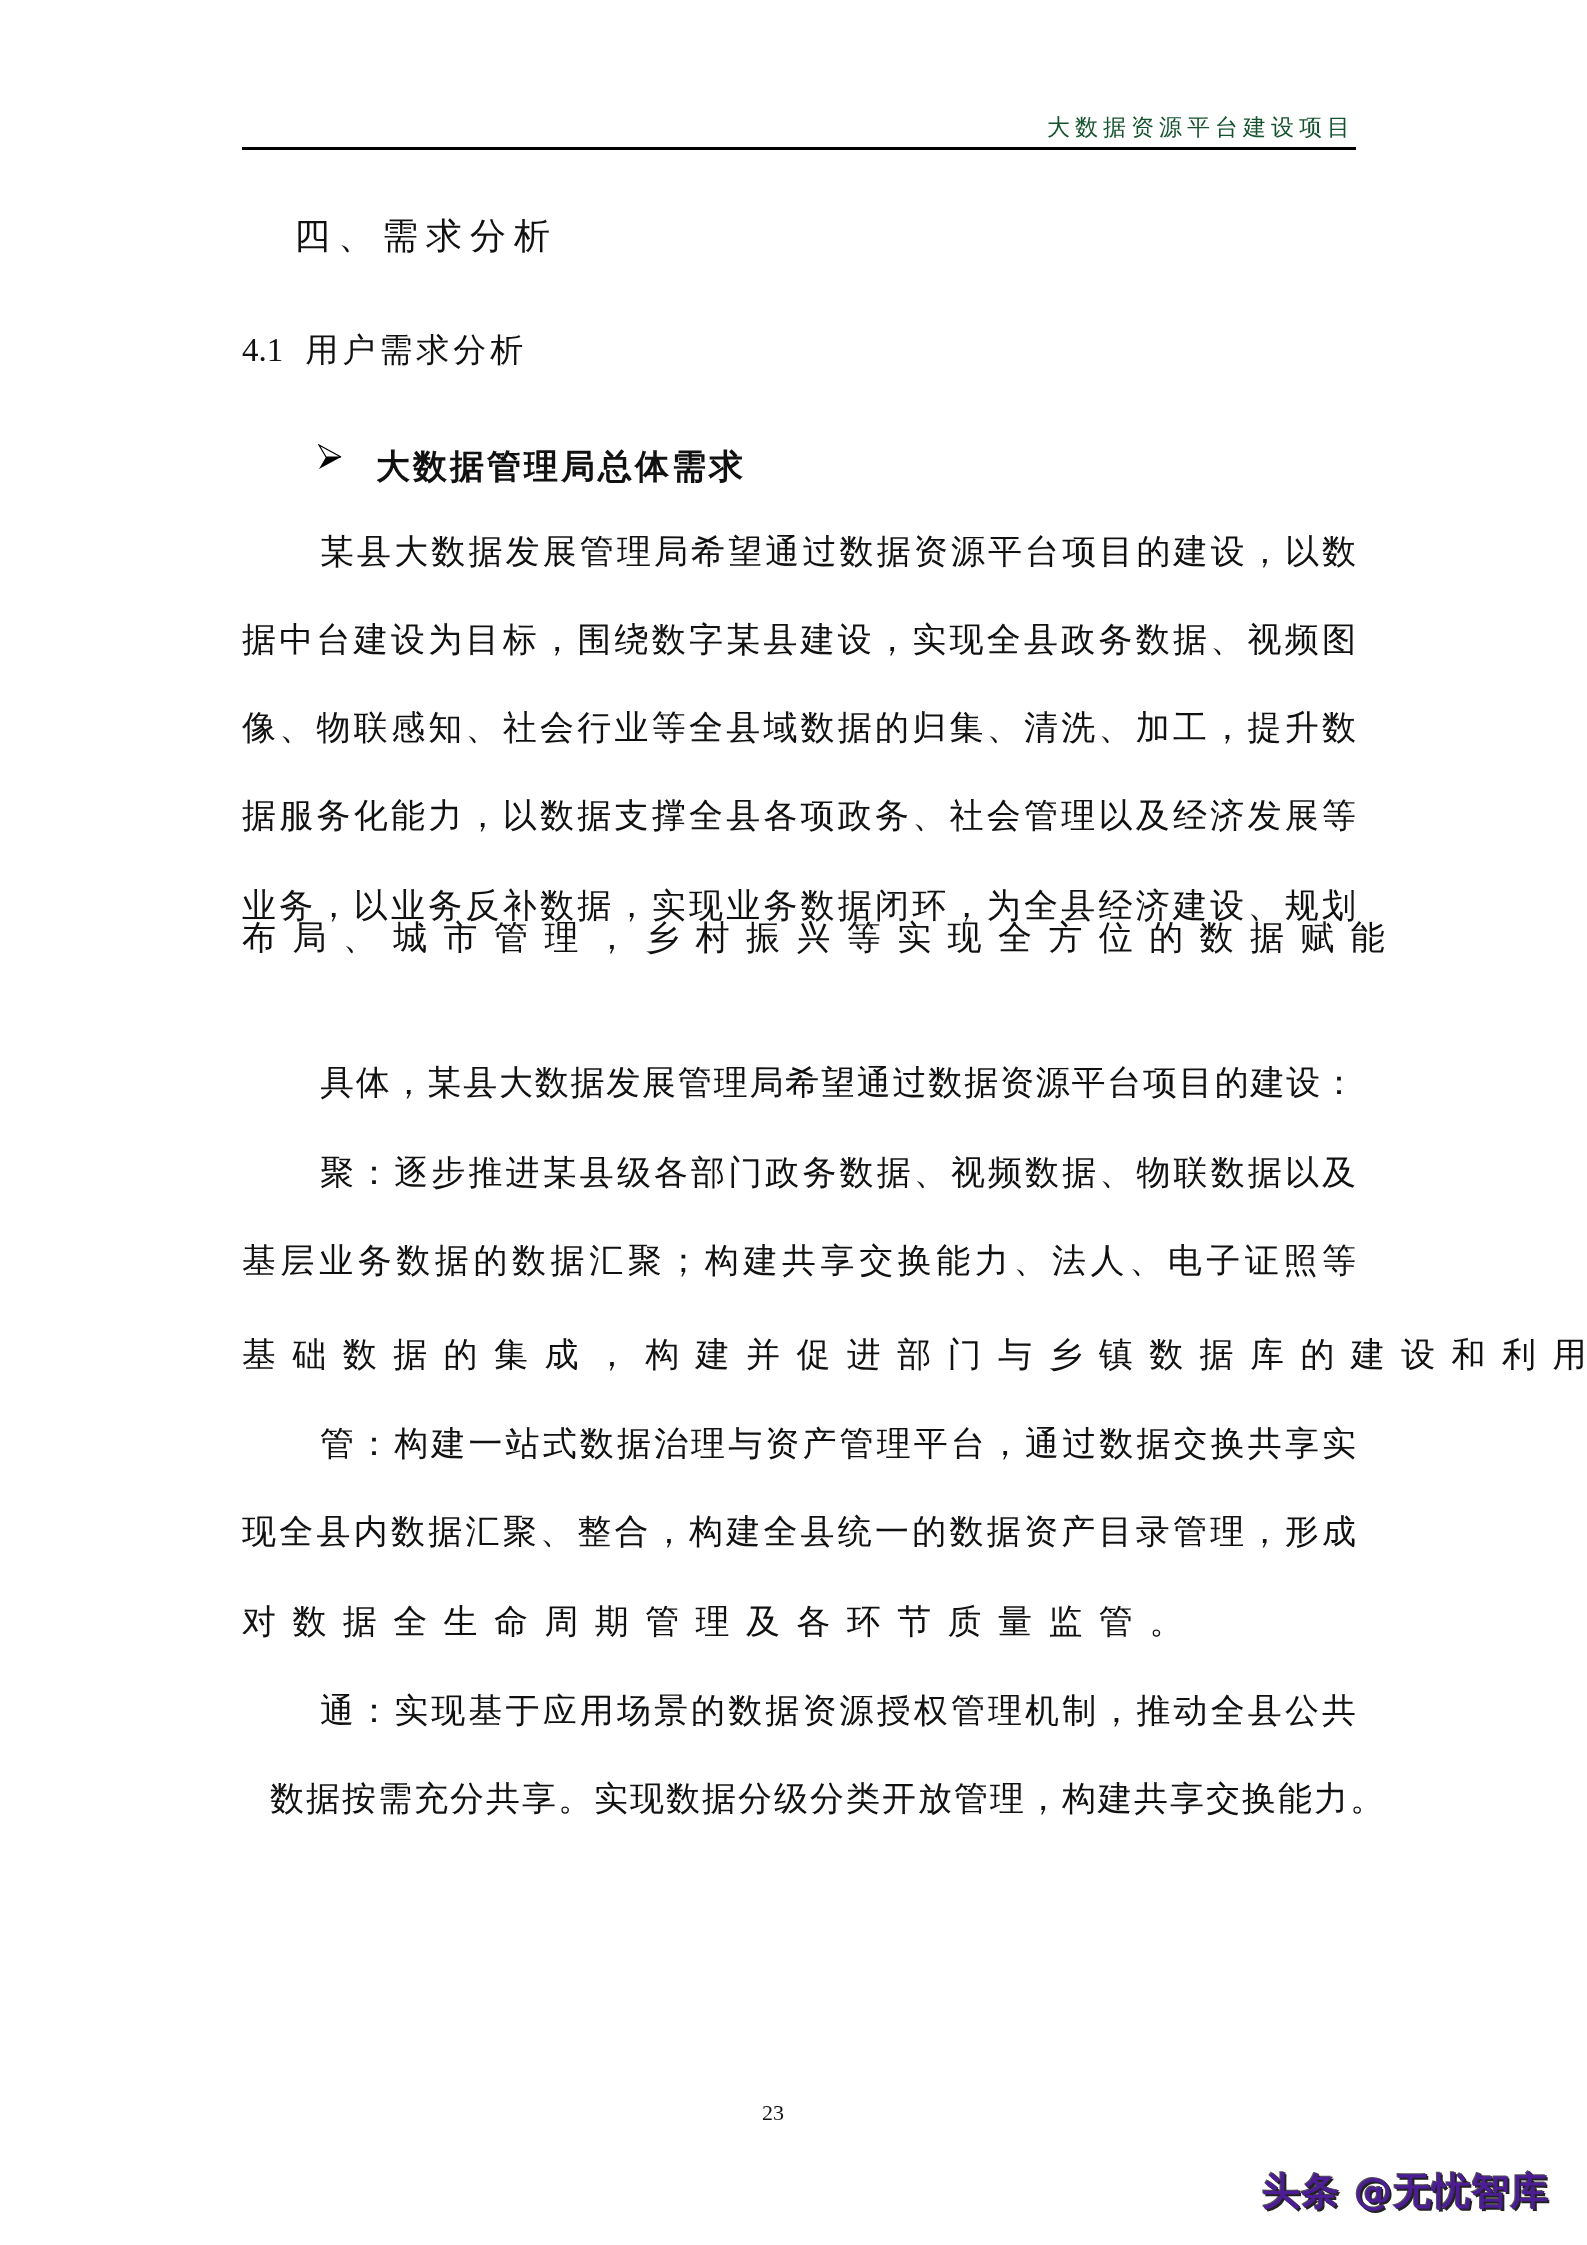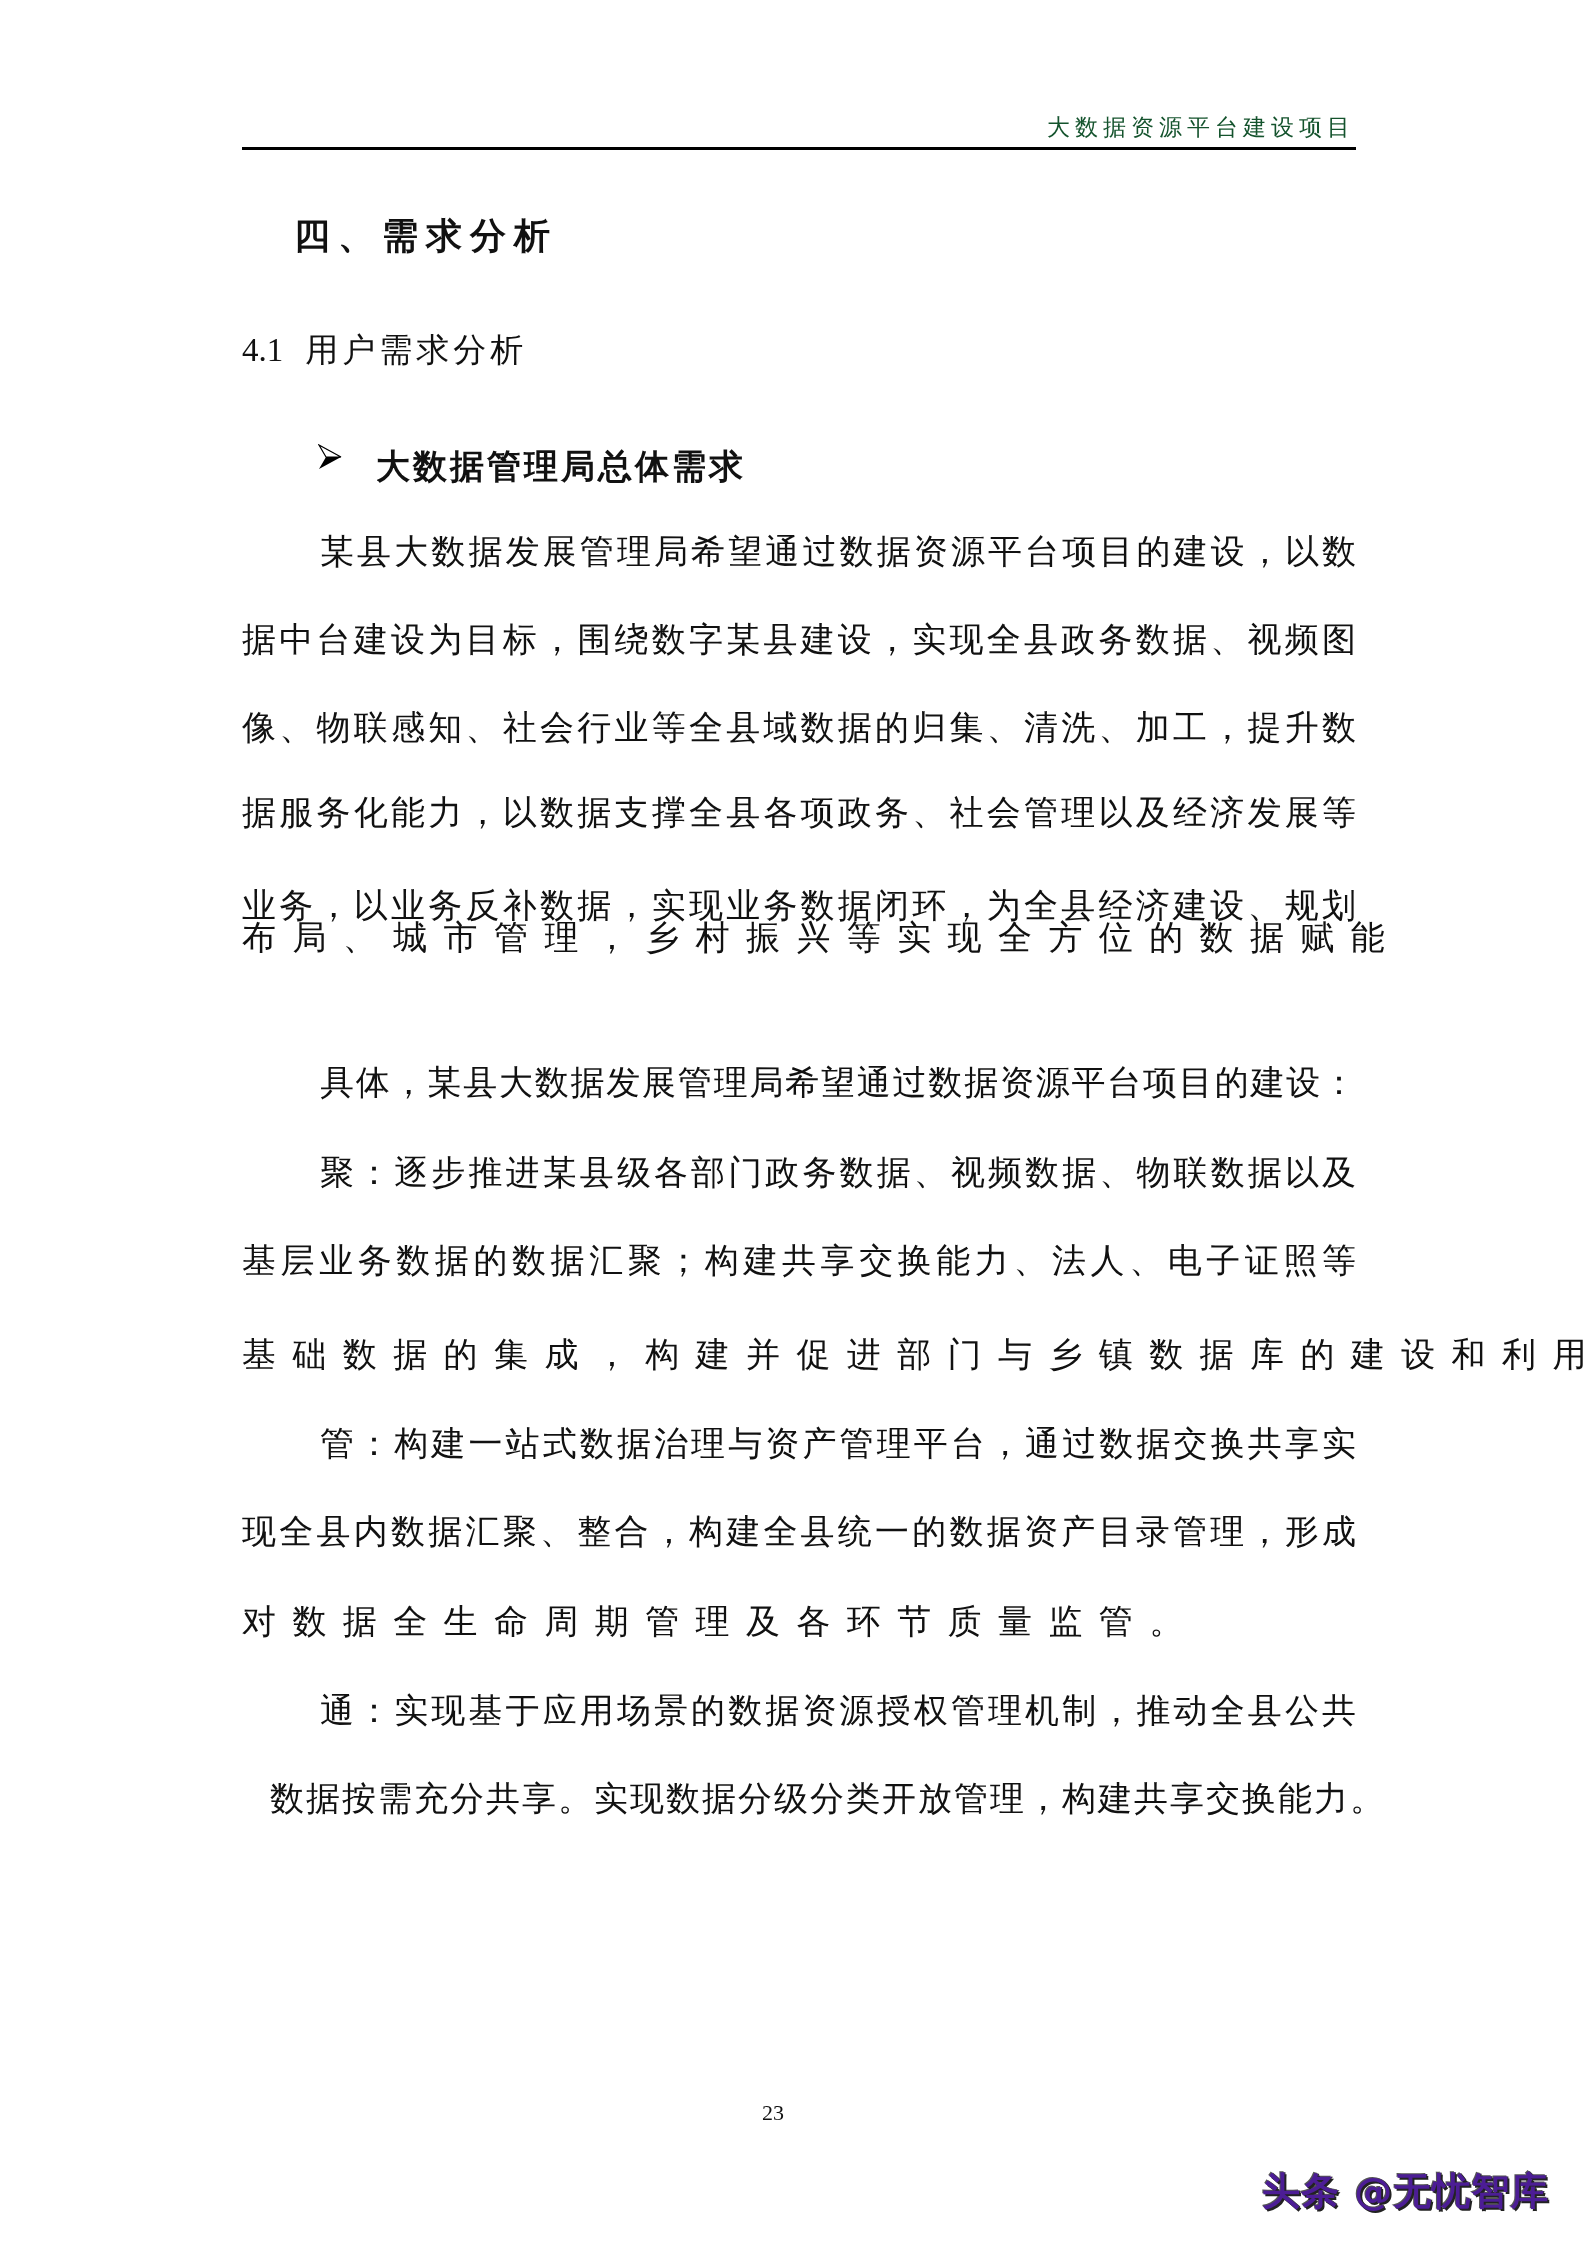--- a/index.html
+++ b/index.html
@@ -2,21 +2,21 @@
 <html><head>
 <meta charset="utf-8">
 <style>
   html, body { margin:0; padding:0; background:#ffffff; }
   body { width:1587px; height:2245px; position:relative; overflow:hidden;
          font-family:"DejaVu Serif","Liberation Serif",serif; color:#111; }
   .abs { position:absolute; white-space:nowrap; }
   .running-header { right:232px; top:112px; font-size:23px; letter-spacing:5px; color:#14532d;
                     font-family:"DejaVu Sans","Liberation Sans",sans-serif; }
   .header-rule { left:242px; top:147px; width:1114px; height:3px; background:#000; }
-  .h1 { left:294px; top:212px; font-size:36px; font-weight:bold; letter-spacing:8px; }
+  .h1 { left:294px; top:212px; font-size:36px; font-weight:normal; letter-spacing:8px; }
   .h2 { left:242px; top:328px; font-size:33px; letter-spacing:4px; }
   .h2 .num { font-family:"Liberation Serif",serif; letter-spacing:0; margin-right:22px; }
   .bullet-arrow { left:318px; top:444px; width:24px; height:26px; }
   .bullet-text { left:376px; top:444px; font-size:34px; letter-spacing:3px; font-weight:bold; }
   .line { position:absolute; left:242px; width:1114px; font-size:34px; height:40px; line-height:40px;
           text-align:justify; text-align-last:justify; white-space:nowrap; overflow:visible; }
   .line.indent { left:320px; width:1036px; }
   .line.last { text-align-last:left; letter-spacing:16.4px; }
   .page-number { left:762px; top:2100px; font-size:22px; font-family:"Liberation Serif",serif; }
   .watermark { left:1262px; top:2166px; font-size:38px; color:#4c1d95; letter-spacing:1px;
@@ -37,21 +37,21 @@
 
 <svg class="abs bullet-arrow" viewBox="0 0 24 26">
   <path d="M1 1 L23 13 L1 25 L8 13 Z" fill="#000"></path>
   <path d="M1 1 L23 13 L8 13 Z" fill="#fff" stroke="#000" stroke-width="1.2"></path>
 </svg>
 <div class="abs bullet-text">大数据管理局总体需求</div>
 
 <div class="line indent" style="top:531px;">某县大数据发展管理局希望通过数据资源平台项目的建设，以数</div>
 <div class="line" style="top:619px;">据中台建设为目标，围绕数字某县建设，实现全县政务数据、视频图</div>
 <div class="line" style="top:707px;">像、物联感知、社会行业等全县域数据的归集、清洗、加工，提升数</div>
-<div class="line" style="top:795px;font-family:Liberation Mono, monospace;">据服务化能力，以数据支撑全县各项政务、社会管理以及经济发展等</div>
+<div class="line" style="top:795px;">据服务化能力，以数据支撑全县各项政务、社会管理以及经济发展等</div>
 <div class="line" style="top:885px;">业务，以业务反补数据，实现业务数据闭环，为全县经济建设、规划</div>
 <div class="line last" style="top:917px;">布局、城市管理，乡村振兴等实现全方位的数据赋能</div>
 
 <div class="line indent" style="top:1062px;">具体，某县大数据发展管理局希望通过数据资源平台项目的建设：</div>
 
 <div class="line indent" style="top:1152px;">聚：逐步推进某县级各部门政务数据、视频数据、物联数据以及</div>
 <div class="line" style="top:1240px;">基层业务数据的数据汇聚；构建共享交换能力、法人、电子证照等</div>
 <div class="line last" style="top:1334px;">基础数据的集成，构建并促进部门与乡镇数据库的建设和利用 ；</div>
 
 <div class="line indent" style="top:1423px;">管：构建一站式数据治理与资产管理平台，通过数据交换共享实</div>

